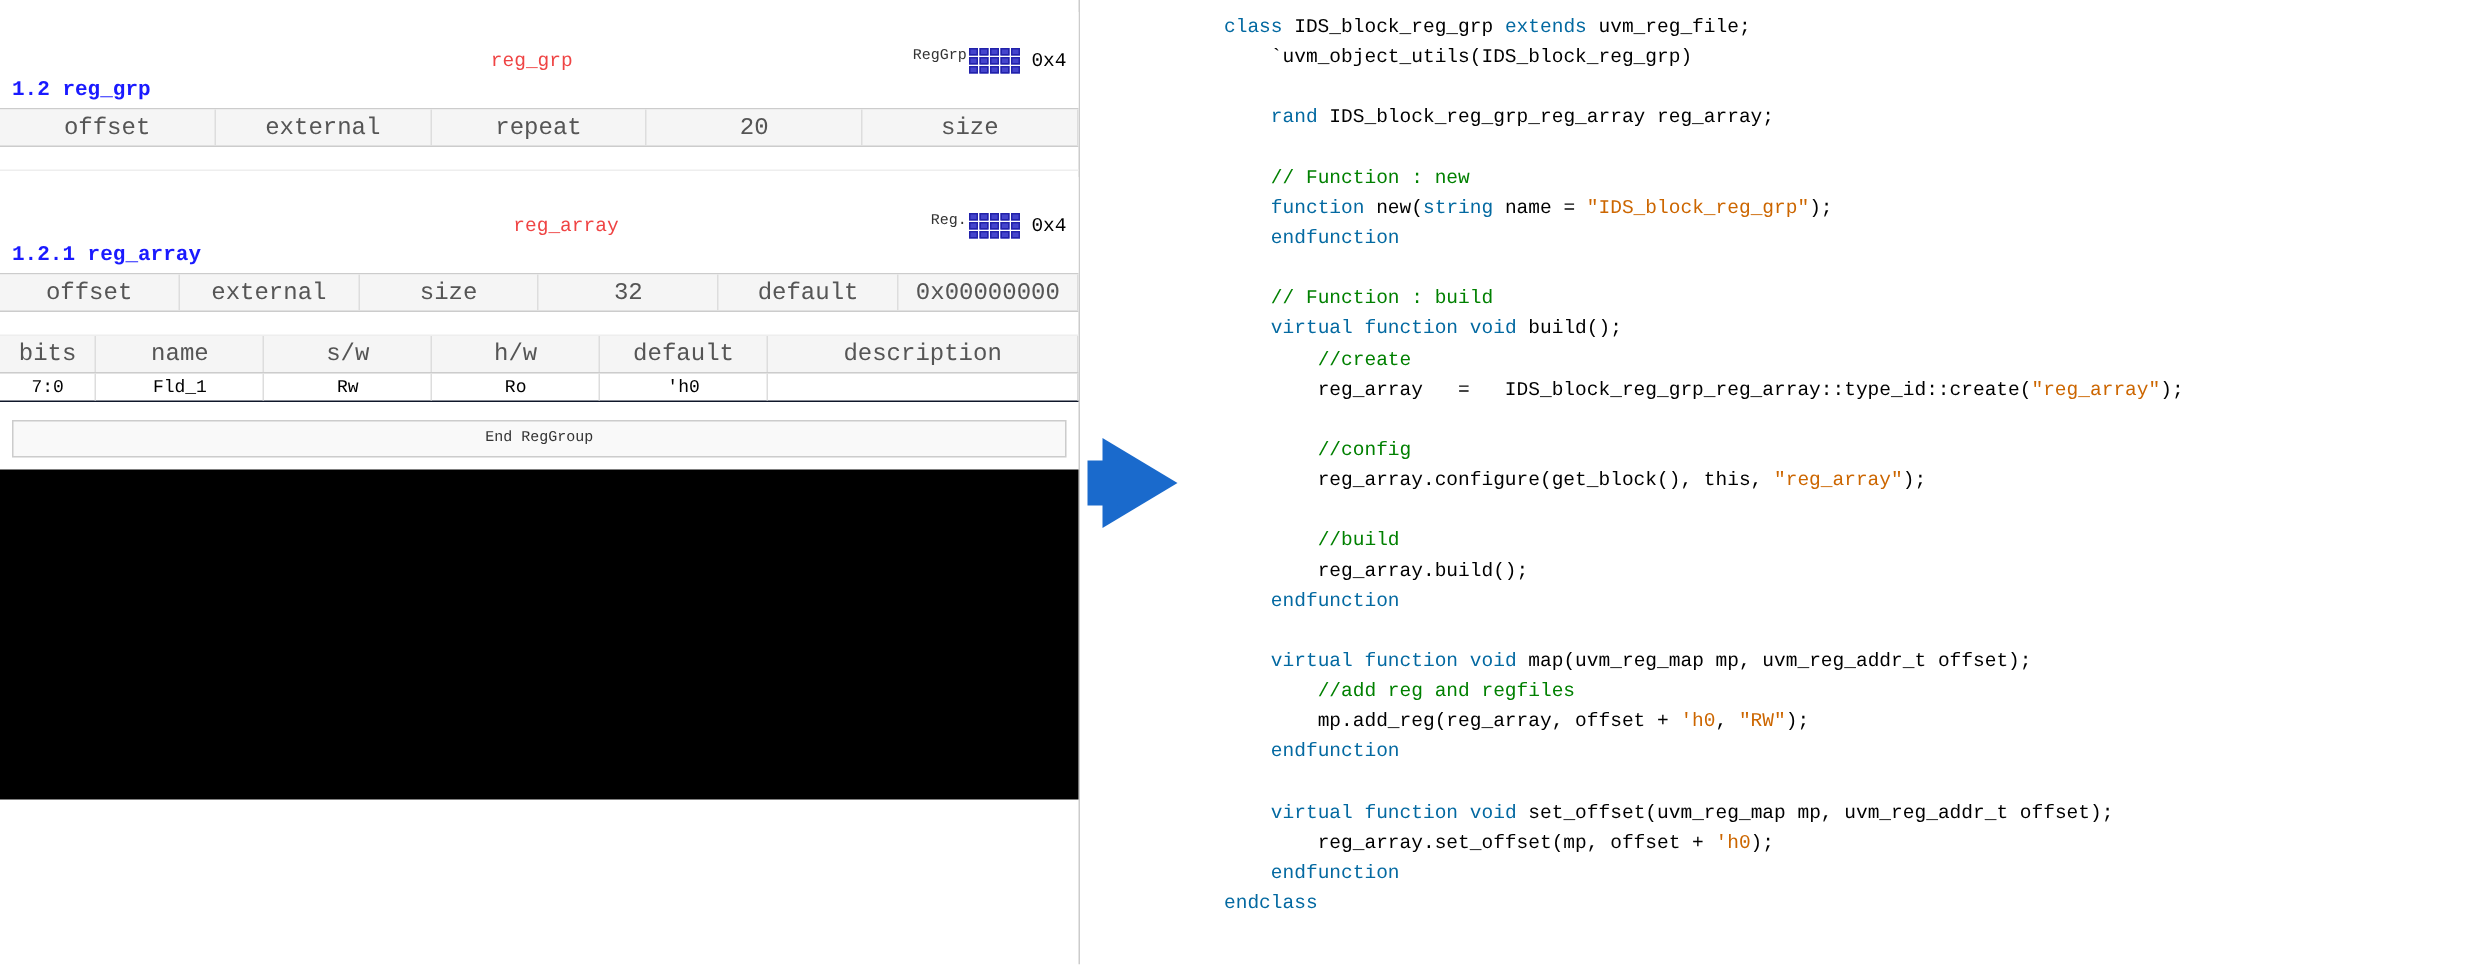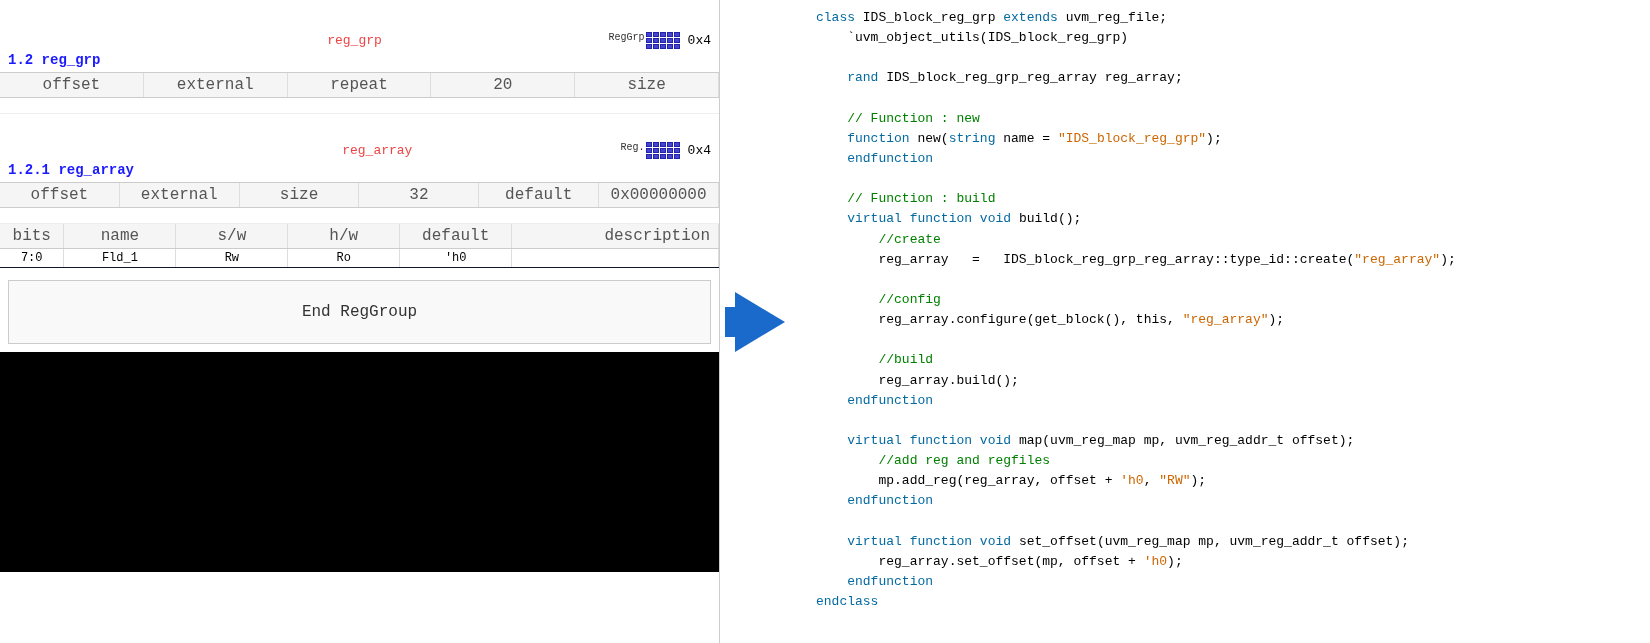--- a/index.html
+++ b/index.html
@@ -91,24 +91,24 @@
       height: 16px;
       border-bottom: 1px solid #eee;
     }
 
     .section-block {
       margin-bottom: 4px;
     }
 
     .end-reggroup {
       text-align: center;
-      padding: 22px;
+      padding: 6px;
       border: 1px solid #ccc;
       margin: 12px 8px 8px 8px;
-      font-size: 16px;
+      font-size: 10px;
       color: #333;
       background: #f9f9f9;
     }
 
     .black-area {
       background: #000;
       height: 220px;
     }
 
     
@@ -244,21 +244,21 @@
       <div class="table-header-cell">default</div>
       <div class="table-header-cell">0x00000000</div>
     </div>
     <div class="spacer-row"></div>
     <div class="table-header-row">
       <div class="table-header-cell" style="flex:0.5;">bits</div>
       <div class="table-header-cell">name</div>
       <div class="table-header-cell">s/w</div>
       <div class="table-header-cell">h/w</div>
       <div class="table-header-cell">default</div>
-      <div class="table-header-cell" style="flex:2;text-align:right;">description</div>
+      <div class="table-header-cell" style="flex:2;">description</div>
     </div>
     <div class="value-row">
       <div class="v-cell" style="flex:0.5;">7:0</div>
       <div class="v-cell">Fld_1</div>
       <div class="v-cell">Rw</div>
       <div class="v-cell">Ro</div>
       <div class="v-cell">'h0</div>
       <div class="v-cell" style="flex:2;"></div>
     </div>
   </div>

